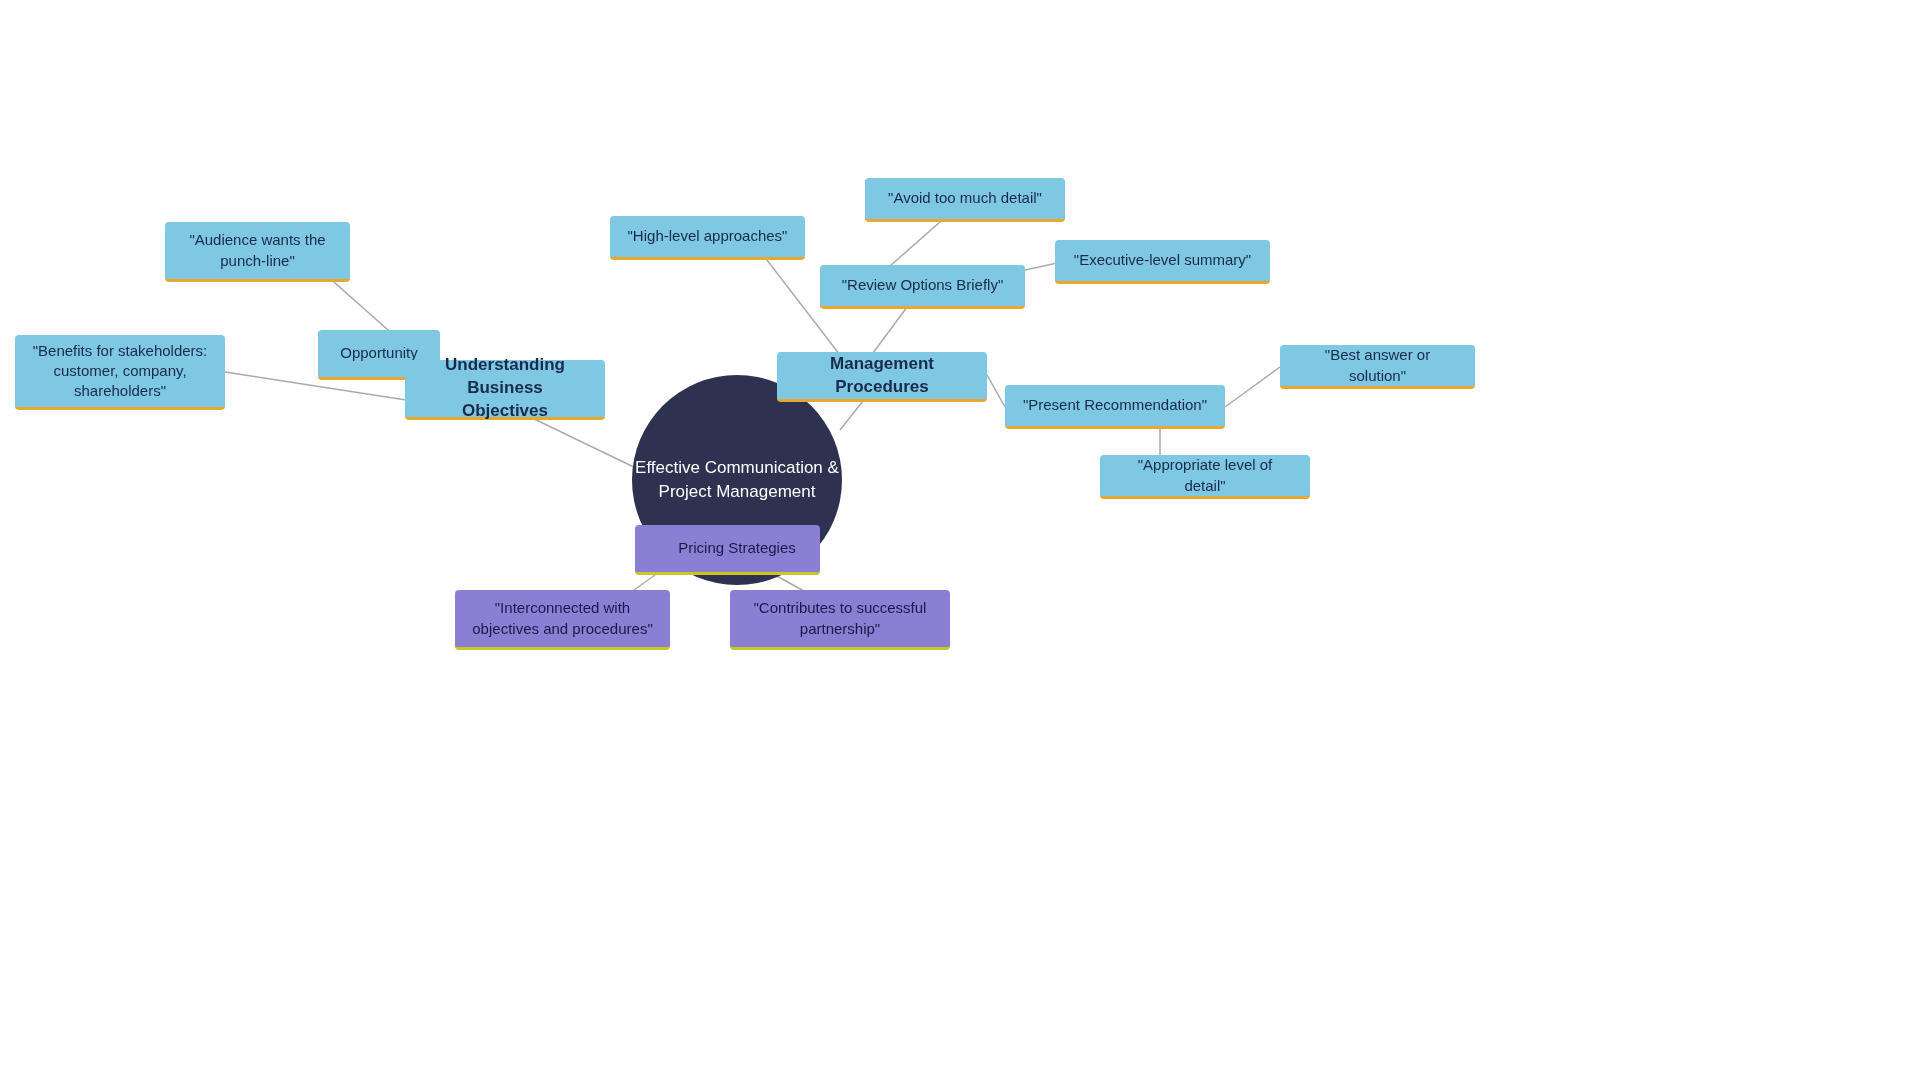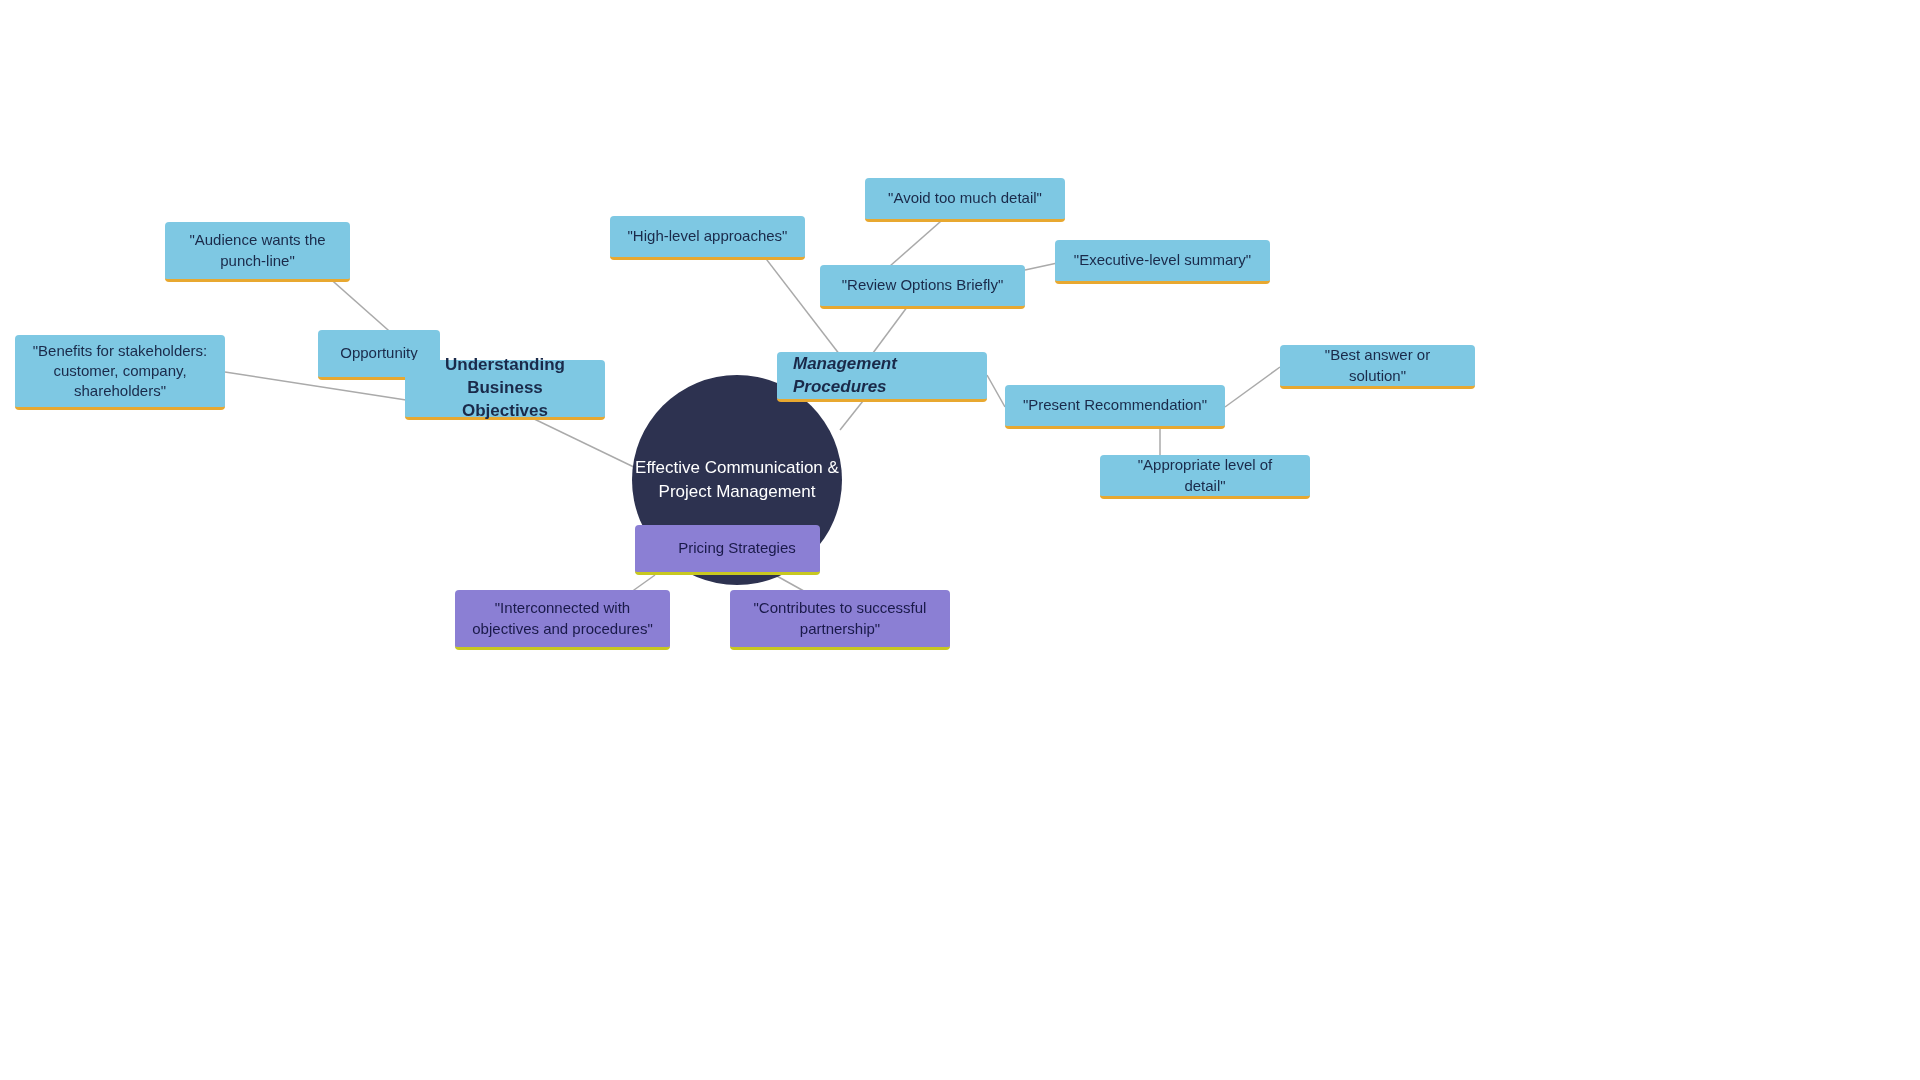--- a/index.html
+++ b/index.html
@@ -110,21 +110,21 @@
   </div>
 <div class="node" id="node-benefits" style="left: 15px; top: 335px; width: 210px; height: 75px;">
     <div class="node-box box-blue" style="width: 100%; height: 100%; display: flex; align-items: center; justify-content: center;">
       <span style="white-space: pre-line; text-align: center;">"Benefits for stakeholders:
 customer, company,
 shareholders"</span>
     </div>
   </div>
 <div class="node" id="node-management" style="left: 777px; top: 352px; width: 210px; height: 50px;">
     <div class="node-box box-blue-main" style="width: 100%; height: 100%; display: flex; align-items: center; justify-content: center;">
-      <span style="white-space: pre-line; text-align: left; font-style: italic;">Management Procedures</span>
+      <span style="white-space: pre-line; text-align: center;">Management Procedures</span>
     </div>
   </div>
 <div class="node" id="node-high_level" style="left: 610px; top: 216px; width: 195px; height: 44px;">
     <div class="node-box box-blue" style="width: 100%; height: 100%; display: flex; align-items: center; justify-content: center;">
       <span style="white-space: pre-line; text-align: center;">"High-level approaches"</span>
     </div>
   </div>
 <div class="node" id="node-review_options" style="left: 820px; top: 265px; width: 205px; height: 44px;">
     <div class="node-box box-blue" style="width: 100%; height: 100%; display: flex; align-items: center; justify-content: center;">
       <span style="white-space: pre-line; text-align: center;">"Review Options Briefly"</span>

